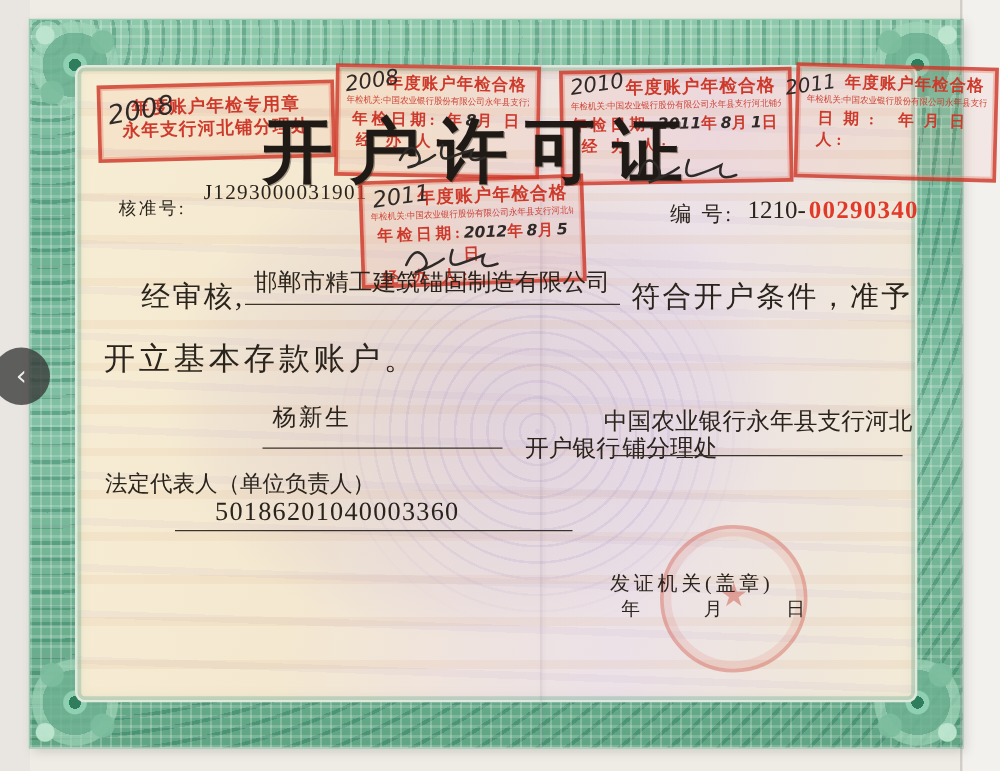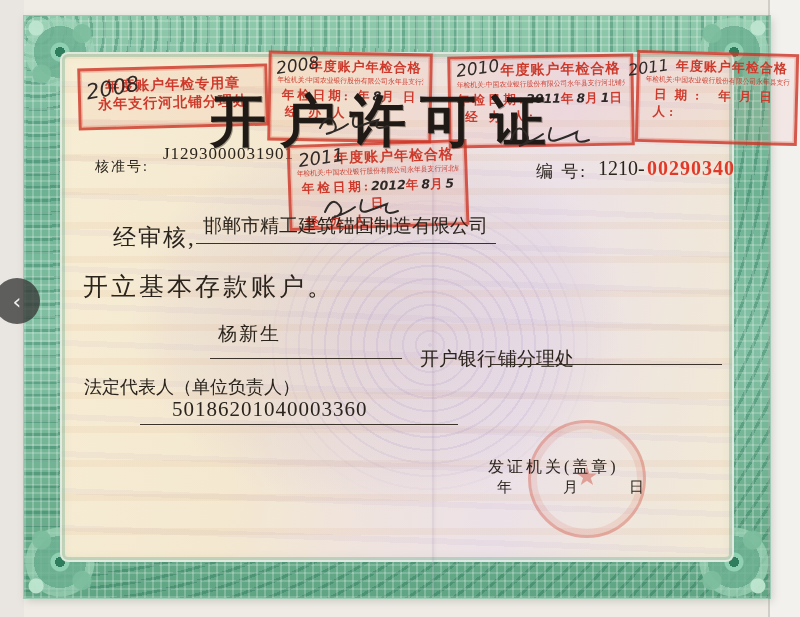--- a/index.html
+++ b/index.html
@@ -86,26 +86,28 @@
   <div class="t" style="left:95px;top:158px;font-size:14px;letter-spacing:2px;">核准号:</div>
   <div class="t" style="left:163px;top:144px;font-size:17px;letter-spacing:1px;">J1293000031901</div>
 
   <div class="t" style="left:536px;top:160px;font-size:17px;letter-spacing:2px;">编 号:</div>
   <div class="t" style="left:598px;top:157px;font-size:20px;">1210-</div>
   <div class="t" style="left:647px;top:157px;font-size:20px;font-weight:bold;color:#e23a28;letter-spacing:1px;">00290340</div>
 
   <div class="t" style="left:113px;top:222px;font-size:23px;letter-spacing:2px;z-index:31;text-align:center;">经审核,</div>
   <div class="t" style="left:198px;top:213px;width:295px;text-align:center;font-size:19px;z-index:31;">邯郸市精工建筑锚固制造有限公司</div>
   <div class="u" style="left:196px;top:243px;width:300px;"></div>
+  <div class="t" style="left:505px;top:222px;font-size:23px;letter-spacing:2px;">符合开户条件，准予</div>
   <div class="t" style="left:83px;top:270px;font-size:25px;letter-spacing:3px;">开立基本存款账户。</div>
 
   <div class="t" style="left:84px;top:338px;font-size:18px;margin-top:37px;">法定代表人（单位负责人）</div>
   <div class="t" style="left:218px;top:321px;font-size:19px;letter-spacing:2px;">杨新生</div>
   <div class="u" style="left:210px;top:358px;width:192px;"></div>
 
+  <div class="t" style="left:483px;top:324px;font-size:19px;">中国农业银行永年县支行河北</div>
   <div class="t" style="left:498px;top:346px;font-size:19px;">铺分理处</div>
   <div class="t" style="left:420px;top:346px;font-size:19px;">开户银行</div>
   <div class="u" style="left:490px;top:364px;width:232px;"></div>
 
   <div class="t" style="left:172px;top:397px;font-size:21px;letter-spacing:1px;">50186201040003360</div>
   <div class="u" style="left:140px;top:424px;width:318px;"></div>
 
   <div class="t" style="left:488px;top:457px;font-size:16px;letter-spacing:3px;z-index:6;">发证机关(盖章)</div>
   <div class="t" style="left:497px;top:478px;font-size:15px;letter-spacing:18px;z-index:6;">年　月　日</div>
 

